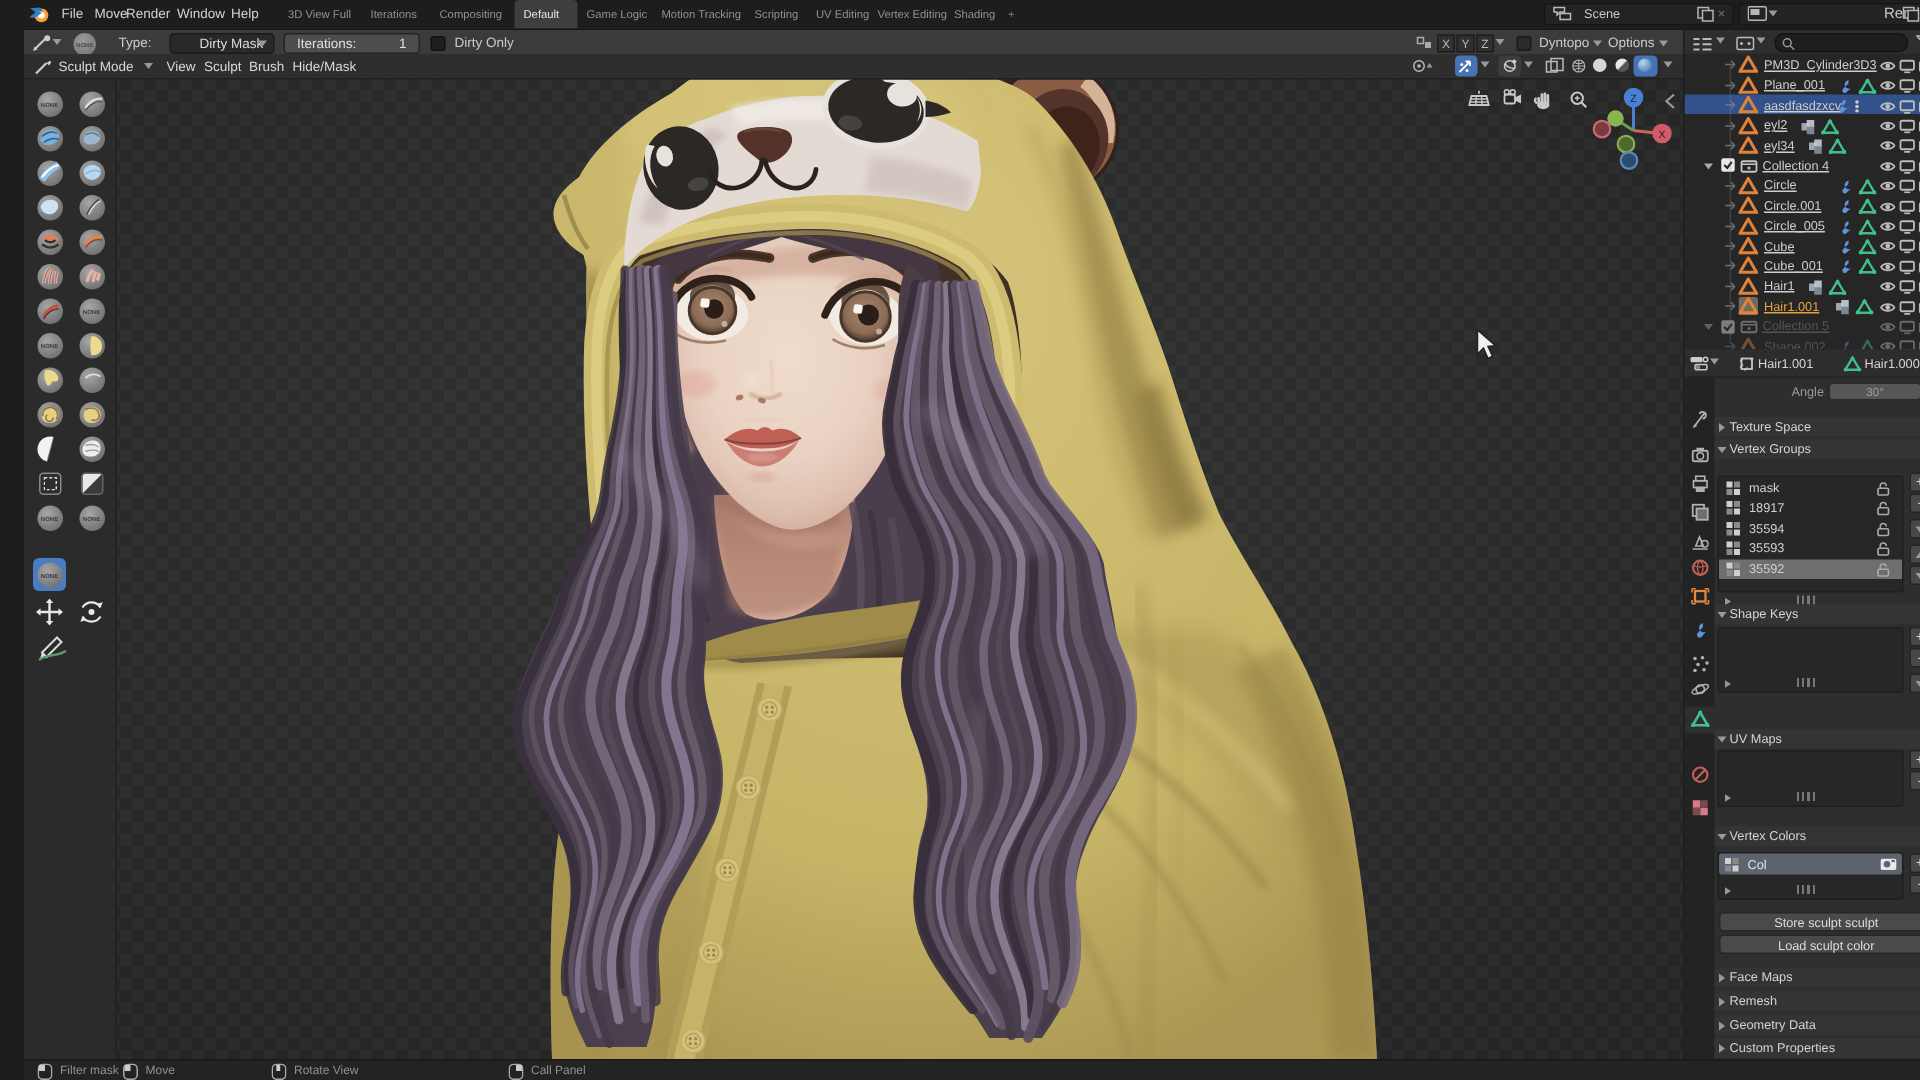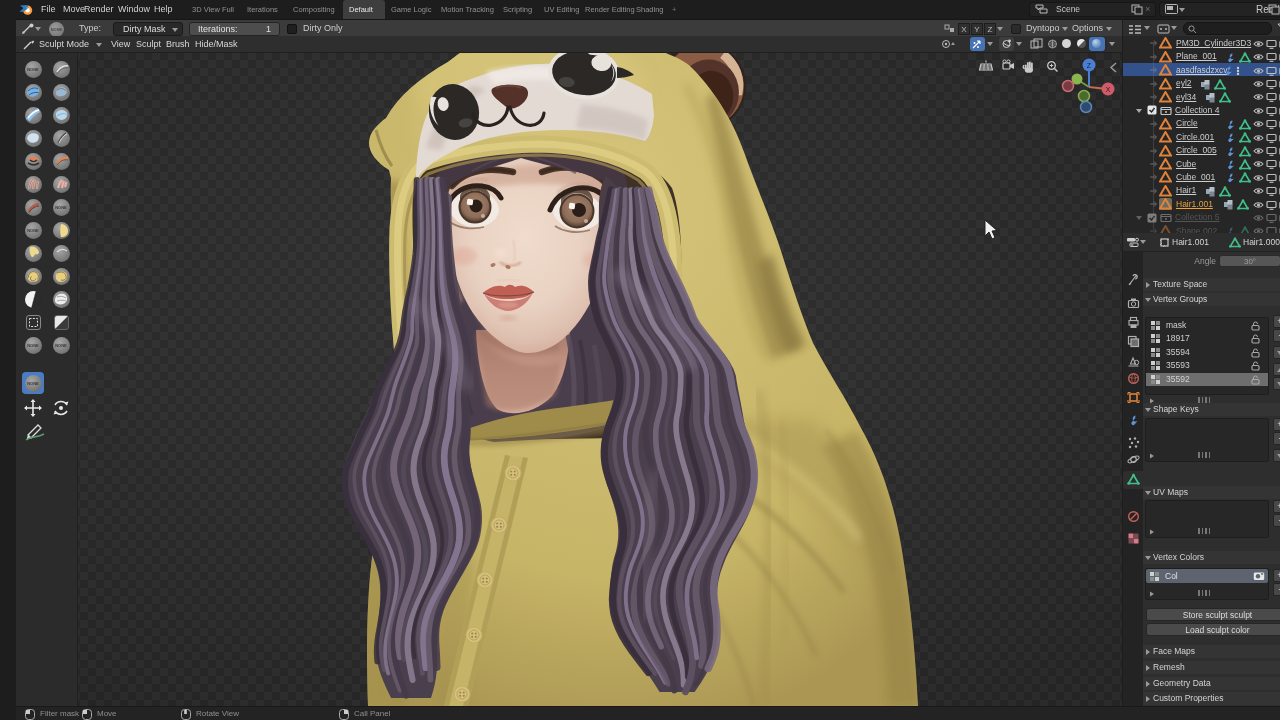--- a/index.html
+++ b/index.html
@@ -272,21 +272,21 @@
       <div class="menu" style="left:138px">Help</div>
       <div style="position:absolute;left:327px;top:0;width:42px;height:19px;background:#3e3e3e;border-radius:3px 3px 0 0"></div>
       <div class="tab" style="left:176px">3D View Full</div>
       <div class="tab" style="left:231px">Iterations</div>
       <div class="tab" style="left:277px">Compositing</div>
       <div class="tab tabactive2" style="left:333px">Default</div>
       <div class="tab" style="left:375px">Game Logic</div>
       <div class="tab" style="left:425px">Motion Tracking</div>
       <div class="tab" style="left:487px">Scripting</div>
       <div class="tab" style="left:528px">UV Editing</div>
-      <div class="tab" style="left:569px">Render Editing</div>
+      <div class="tab" style="left:569px">Vertex Editing</div>
       <div class="tab" style="left:620px">Shading</div>
       <div class="tab" style="left:656px;color:#777">+</div>
       <div class="abs" style="left:1013px;top:2px;width:127px;height:15px;background:#232323;border:1px solid #161616;border-radius:3px"></div>
       <div class="abs" style="left:1143px;top:2px;width:134px;height:15px;background:#232323;border:1px solid #161616;border-radius:3px"></div>
       <div class="menu" style="left:1040px;font-size:8.5px;color:#c8c8c8">Scene</div>
       <div class="menu" style="left:1240px;font-size:10px;color:#c8c8c8">RenderLayer</div>
       <svg class="abs" style="left:1019px;top:4px" width="13" height="11" viewBox="0 0 13 11">
         <path d="M1,1 h7 v3 h-3 l-2,2 v-2 h-2 Z" fill="none" stroke="#bbb" stroke-width="1"></path>
         <path d="M5,5 h7 v4 h-7 Z" fill="none" stroke="#bbb" stroke-width="1"></path>
       </svg>
@@ -310,21 +310,21 @@
       <svg class="abs" style="left:5px;top:3px" width="14" height="12" viewBox="0 0 14 12">
 <path d="M2,10 L8,4 M8,4 l2,-2" stroke="#ccc" stroke-width="1.4" fill="none"></path>
 <circle cx="10.5" cy="2.5" r="2" fill="#ccc"></circle>
         <path d="M1,11 l3,-1 -2,-2 Z" fill="#ccc"></path>
       </svg>
       <div class="lbl" style="left:19px;color:#999;font-size:7px"><i class="tv"></i></div>
       <div class="abs" style="left:33px;top:2px;width:15px;height:15px;border-radius:50%;background:radial-gradient(circle at 40% 35%,#9a9a9a,#6f6f6f);">
         <div style="font-size:4px;color:#4a4a4a;text-align:center;margin-top:5px;font-weight:bold">NONE</div>
       </div>
       <div class="lbl" style="left:63px">Type:</div>
-      <div class="abs" style="left:97px;top:2px;width:70px;height:14px;background:#292929;border:1px solid #1a1a1a;border-radius:3px;color:#dcdcdc;font-size:9px;line-height:13px;padding-left:9px">Dirty Mask<span style="position:absolute;right:4px;color:#999;font-size:7px"><i class="tv"></i></span></div>
+      <div class="abs" style="left:97px;top:2px;width:70px;height:14px;background:#292929;border:1px solid #1a1a1a;border-radius:3px;color:#dcdcdc;font-size:9px;line-height:13px;padding-left:19px">Dirty Mask<span style="position:absolute;right:4px;color:#999;font-size:7px"><i class="tv"></i></span></div>
       <div class="abs" style="left:173px;top:2px;width:91px;height:14px;background:#4d4d4d;border:1px solid #232323;border-radius:3px;color:#e0e0e0;font-size:9px;line-height:13px;padding-left:8px">Iterations:<span style="position:absolute;right:8px">1</span></div>
       <div class="abs" style="left:271px;top:4px;width:10px;height:10px;background:#1f1f1f;border:1px solid #111;border-radius:2px"></div>
       <div class="lbl" style="left:287px">Dirty Only</div>
       <svg class="abs" style="left:928px;top:4px" width="12" height="10" viewBox="0 0 12 10">
         <rect x="1" y="1" width="4" height="4" fill="none" stroke="#aaa"></rect>
         <rect x="6" y="4" width="4" height="4" fill="#aaa"></rect>
       </svg>
       <div class="abs" style="left:942px;top:3px;width:12px;height:12px;background:#303030;border:1px solid #1d1d1d;color:#bbb;font-size:8px;text-align:center;line-height:11px">X</div>
       <div class="abs" style="left:955px;top:3px;width:12px;height:12px;background:#303030;border:1px solid #1d1d1d;color:#bbb;font-size:8px;text-align:center;line-height:11px">Y</div>
       <div class="abs" style="left:968px;top:3px;width:12px;height:12px;background:#303030;border:1px solid #1d1d1d;color:#bbb;font-size:8px;text-align:center;line-height:11px">Z</div>

